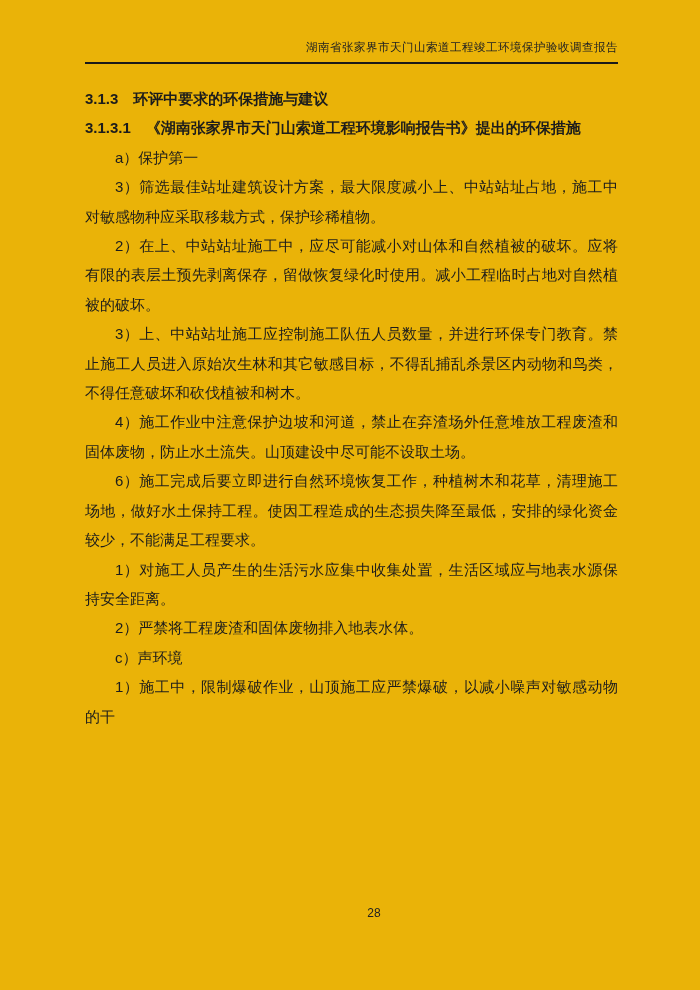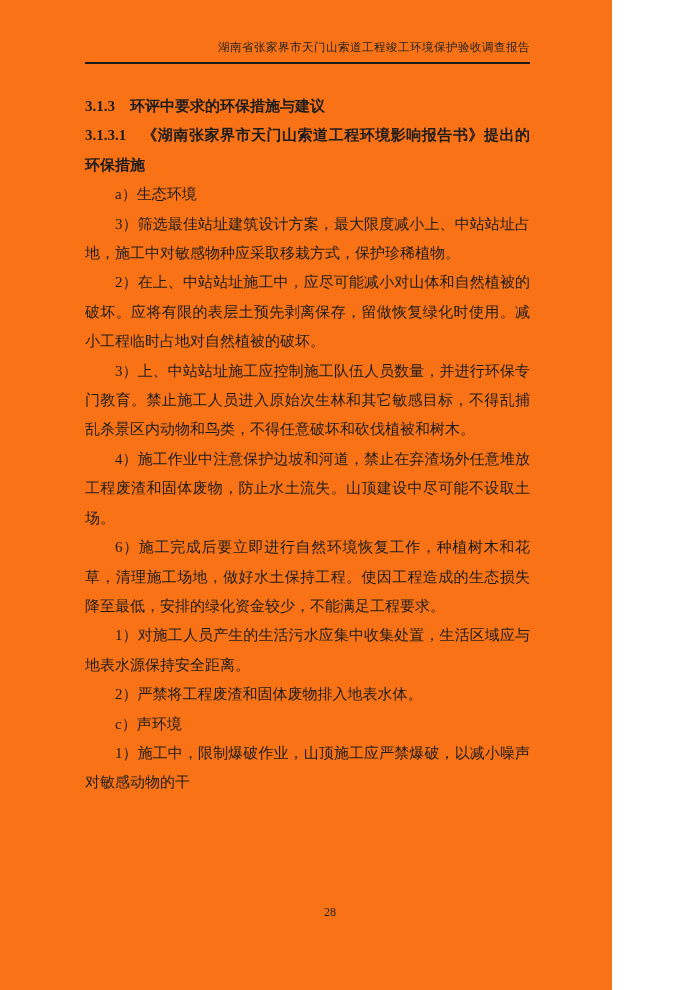--- a/index.html
+++ b/index.html
@@ -2,24 +2,24 @@
 <html><head>
 <meta charset="utf-8">
 <style>
   html, body {
     margin: 0;
     padding: 0;
     background: #ffffff;
   }
   .page {
     position: relative;
-    width: 612px;
+    width: 700px;
     height: 990px;
-    background: #f97316;
-    font-family: Liberation Serif, serif;
+    background: #eab308;
+    font-family: Liberation Sans, sans-serif;
     color: #1c1c1c;
     overflow: hidden;
     box-sizing: border-box;
   }
   .page-header {
     position: absolute;
     top: 40px;
     left: 85px;
     right: 82px;
     text-align: right;
@@ -27,21 +27,20 @@
     letter-spacing: 0.5px;
     color: #222222;
     padding-bottom: 7px;
     border-bottom: 2px solid #1a1a1a;
   }
   .content {
     position: absolute;
     top: 84px;
     left: 85px;
     right: 82px;
-    margin-top: 8px;
   }
   .content p {
     margin: 0;
     font-size: 15px;
     line-height: 29.4px;
     text-align: justify;
     text-justify: inter-ideograph;
     word-break: break-all;
   }
   .block-heading {
@@ -65,21 +64,21 @@
 </head>
 <body>
 
 <div class="page">
 
   <div class="page-header">湖南省张家界市天门山索道工程竣工环境保护验收调查报告</div>
 
   <div class="content">
     <p class="block-heading">3.1.3　环评中要求的环保措施与建议</p>
     <p class="block-heading">3.1.3.1　《湖南张家界市天门山索道工程环境影响报告书》提出的环保措施</p>
-    <p class="block-item">a）生态环境</p>
+    <p class="block-item">a）保护第一</p>
     <p class="block-item">3）筛选最佳站址建筑设计方案，最大限度减小上、中站站址占地，施工中对敏感物种应采取移栽方式，保护珍稀植物。</p>
     <p class="block-item">2）在上、中站站址施工中，应尽可能减小对山体和自然植被的破坏。应将有限的表层土预先剥离保存，留做恢复绿化时使用。减小工程临时占地对自然植被的破坏。</p>
     <p class="block-item">3）上、中站站址施工应控制施工队伍人员数量，并进行环保专门教育。禁止施工人员进入原始次生林和其它敏感目标，不得乱捕乱杀景区内动物和鸟类，不得任意破坏和砍伐植被和树木。</p>
     <p class="block-item">4）施工作业中注意保护边坡和河道，禁止在弃渣场外任意堆放工程废渣和固体废物，防止水土流失。山顶建设中尽可能不设取土场。</p>
     <p class="block-item">6）施工完成后要立即进行自然环境恢复工作，种植树木和花草，清理施工场地，做好水土保持工程。使因工程造成的生态损失降至最低，安排的绿化资金较少，不能满足工程要求。</p>
     <p class="block-item">1）对施工人员产生的生活污水应集中收集处置，生活区域应与地表水源保持安全距离。</p>
     <p class="block-item">2）严禁将工程废渣和固体废物排入地表水体。</p>
     <p class="block-item">c）声环境</p>
     <p class="block-item">1）施工中，限制爆破作业，山顶施工应严禁爆破，以减小噪声对敏感动物的干</p>
   </div>

